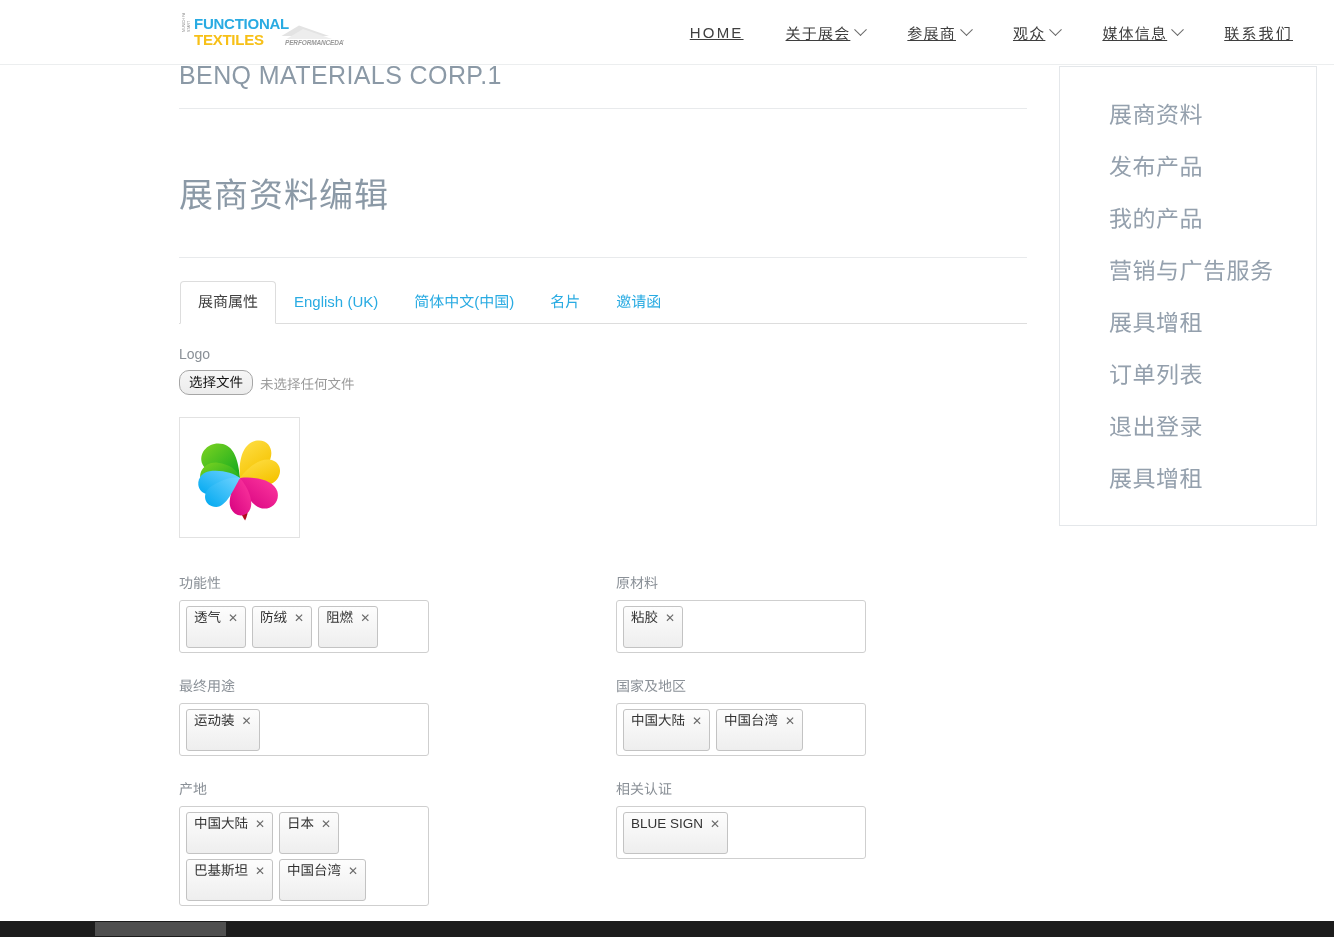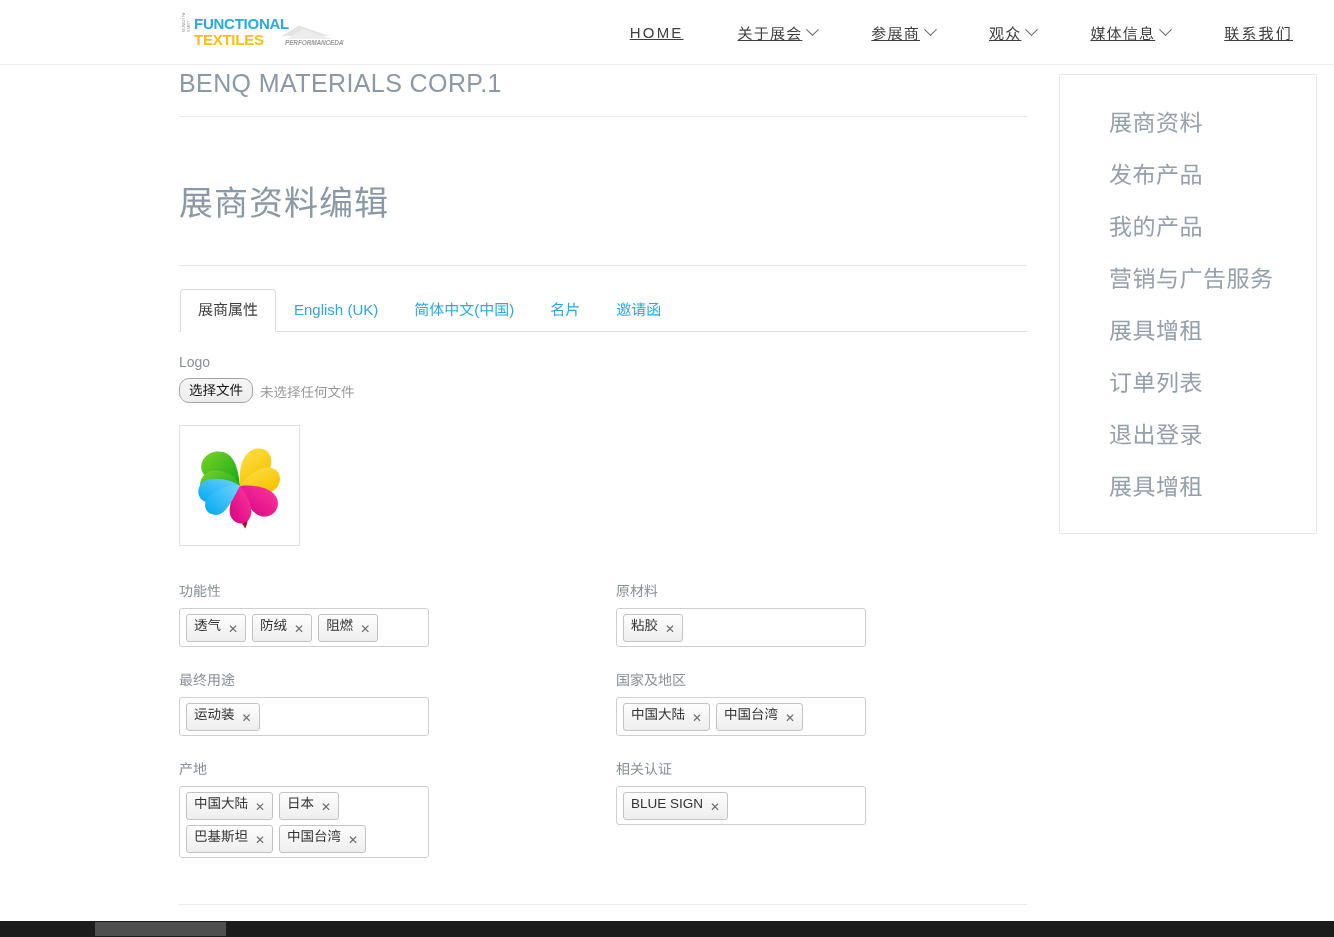--- a/index.html
+++ b/index.html
@@ -33,21 +33,21 @@
     height: 40px;
     display: block;
   }
   .nav {
     position: absolute;
     right: 20px;
     top: 0;
     height: 65px;
     display: flex;
     align-items: center;
-    gap: 12px;
+    gap: 0;
   }
   .nav-item {
     display: flex;
     align-items: center;
     gap: 6px;
     padding: 0 21px;
     font-size: 15px;
     color: #3f3f3f;
     letter-spacing: 1.2px;
     cursor: pointer;
@@ -59,21 +59,21 @@
     height: 9px;
     border-right: 1.4px solid #6a6a6a;
     border-bottom: 1.4px solid #6a6a6a;
     transform: rotate(45deg) translate(-2px,-2px);
   }
   .nav-item.home { letter-spacing: 2.2px; }
 
   
   .page {
     position: absolute;
-    top: 16px; left: 0;
+    top: 8px; left: 0;
     width: 1334px;
     height: 921px;
     background: #fff;
   }
 
   
   .company-title {
     position: absolute;
     left: 179px;
     top: 53px;
@@ -190,26 +190,26 @@
     width: 250px;
     padding: 5px 6px 4px 6px;
     display: flex;
     flex-wrap: wrap;
     gap: 5px 6px;
     align-content: flex-start;
   }
   .tag-input.w-col { width: 250px; }
   .tag {
     display: inline-flex;
-    align-items: flex-end;
+    align-items: center;
     gap: 7px;
     background: linear-gradient(#fdfdfd,#eeeeee);
     border: 1px solid #c3c3c3;
     border-radius: 3px;
-    padding: 2px 7px 6px 7px;
+    padding: 2px 7px 20px 7px;
     font-size: 13.5px;
     color: #333333;
     line-height: 18px;
     white-space: nowrap;
     cursor: default;
   }
   .tag .x {
     font-size: 12px;
     color: #6b6b6b;
     cursor: pointer;

